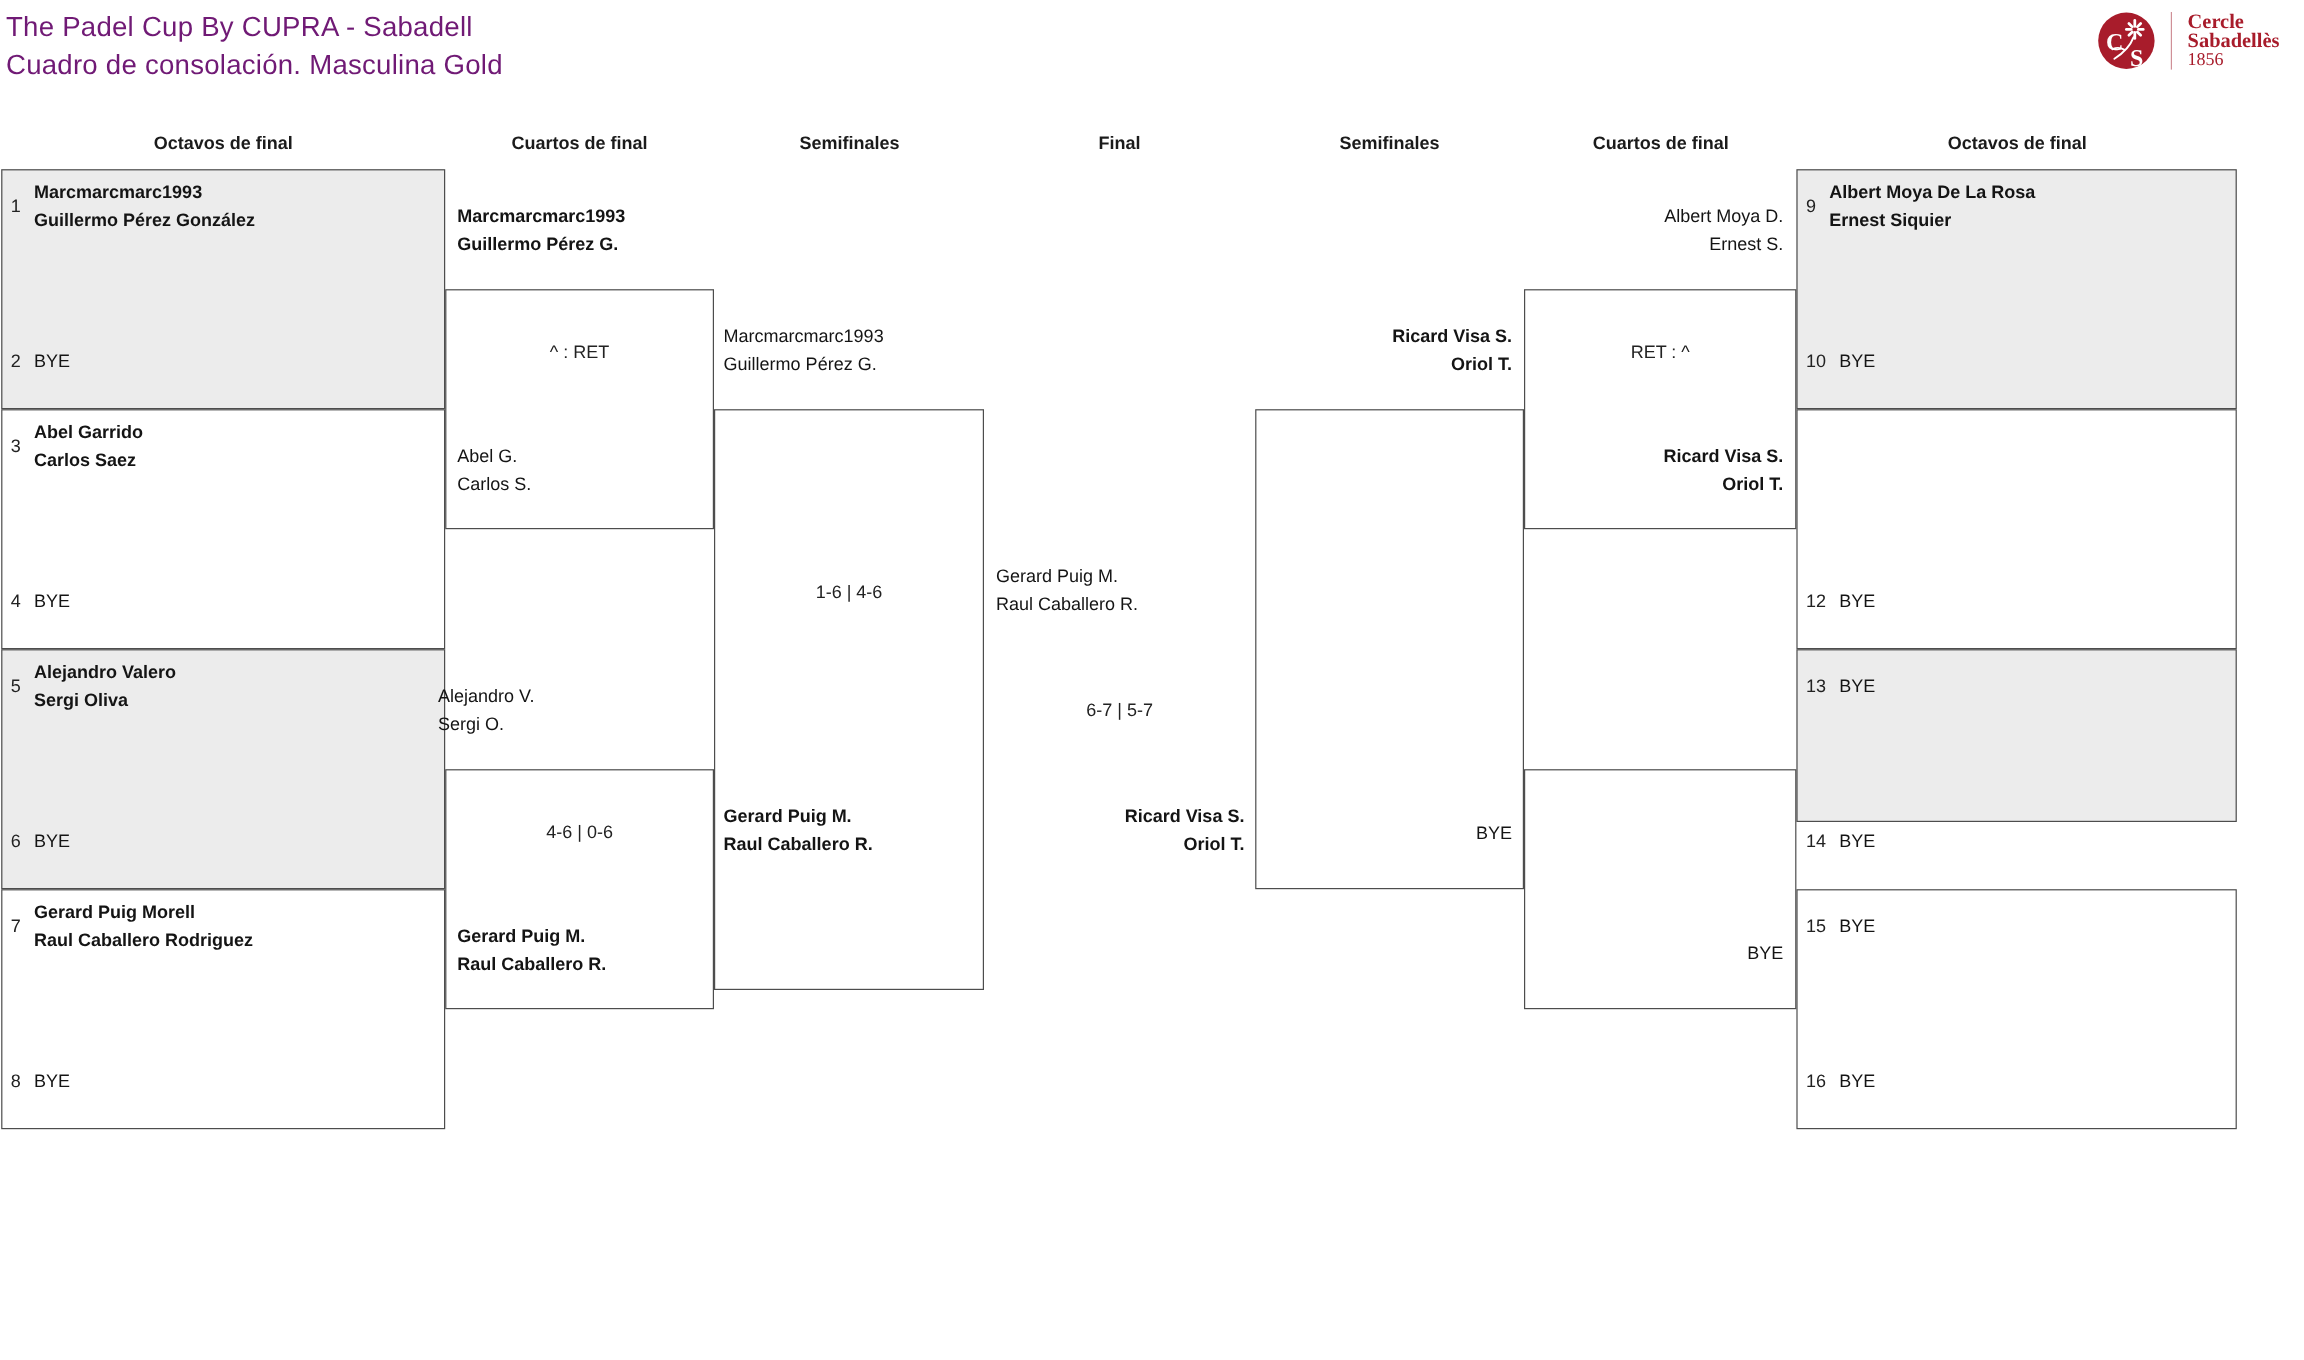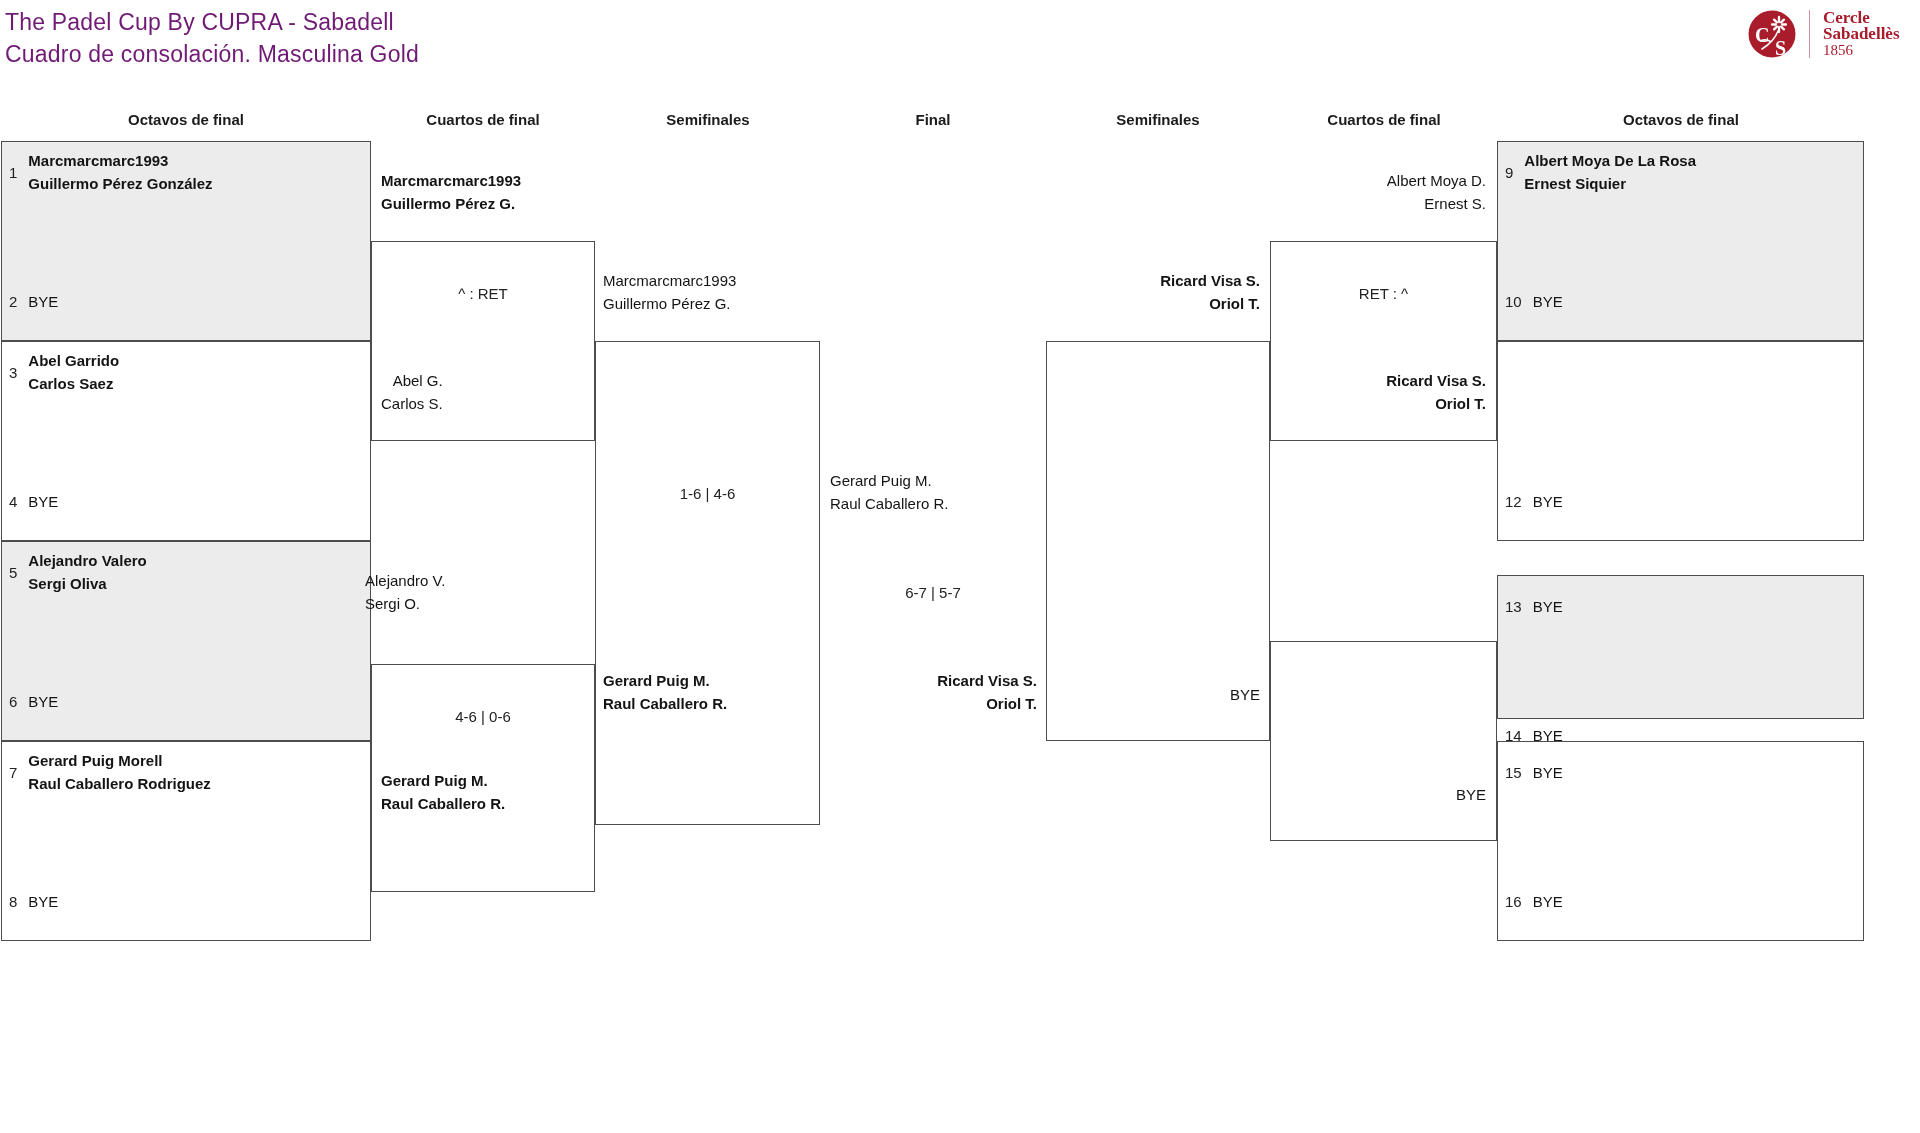--- a/index.html
+++ b/index.html
@@ -165,21 +165,21 @@
       </div>
     </div>
     <div class="ebox" style="left: 1497px; top: 341px; width: 367px; height: 200px;">
       <div class="erow ebottom">
         <span class="seed">12</span>
         <span class="enames bye">
           <span>BYE</span>
         </span>
       </div>
     </div>
-    <div class="ebox shaded" style="left: 1497px; top: 541px; width: 367px; height: 144px; margin-top: 34px;">
+    <div class="ebox shaded" style="left: 1497px; top: 541px; width: 367px; height: 144px;">
       <div class="erow etop">
         <span class="seed">13</span>
         <span class="enames bye">
           <span>BYE</span>
         </span>
       </div>
       <div class="erow ebottom">
         <span class="seed">14</span>
         <span class="enames bye">
           <span>BYE</span>
@@ -196,37 +196,37 @@
       <div class="erow ebottom">
         <span class="seed">16</span>
         <span class="enames bye">
           <span>BYE</span>
         </span>
       </div>
     </div>
     <div class="mbox" style="left: 371px; top: 241px; width: 224px; height: 200px;">
       <div class="score" style="top: 43px;">^ : RET</div>
     </div>
-    <div class="mbox" style="left: 371px; top: 664px; width: 224px; height: 228px;">
+    <div class="mbox" style="left: 371px; top: 641px; width: 224px; height: 200px;">
       <div class="score" style="top: 43px;">4-6 | 0-6</div>
     </div>
     <div class="mbox" style="left: 595px; top: 341px; width: 225px; height: 484px;">
       <div class="score" style="top: 143px;">1-6 | 4-6</div>
     </div>
     <div class="mbox" style="left: 1046px; top: 341px; width: 224px; height: 400px;"></div>
     <div class="mbox" style="left: 1270px; top: 241px; width: 227px; height: 200px;">
       <div class="score" style="top: 43px;">RET : ^</div>
     </div>
     <div class="mbox" style="left: 1270px; top: 641px; width: 227px; height: 200px;"></div>
     <div class="score" style="left: 820px; width: 226px; top: 584px;">6-7 | 5-7</div>
     <div class="slot bold" style="left: 381px; top: 169px;">
       <span>Marcmarcmarc1993</span>
       <span>Guillermo Pérez G.</span>
     </div>
-    <div class="slot" style="left: 381px; top: 369px; text-align: right;">
+    <div class="slot" style="left: 381px; top: 369px;">
       <span>Abel G.</span>
       <span>Carlos S.</span>
     </div>
     <div class="slot" style="left: 365px; top: 569px;">
       <span>Alejandro V.</span>
       <span>Sergi O.</span>
     </div>
     <div class="slot bold" style="left: 381px; top: 769px;">
       <span>Gerard Puig M.</span>
       <span>Raul Caballero R.</span>

